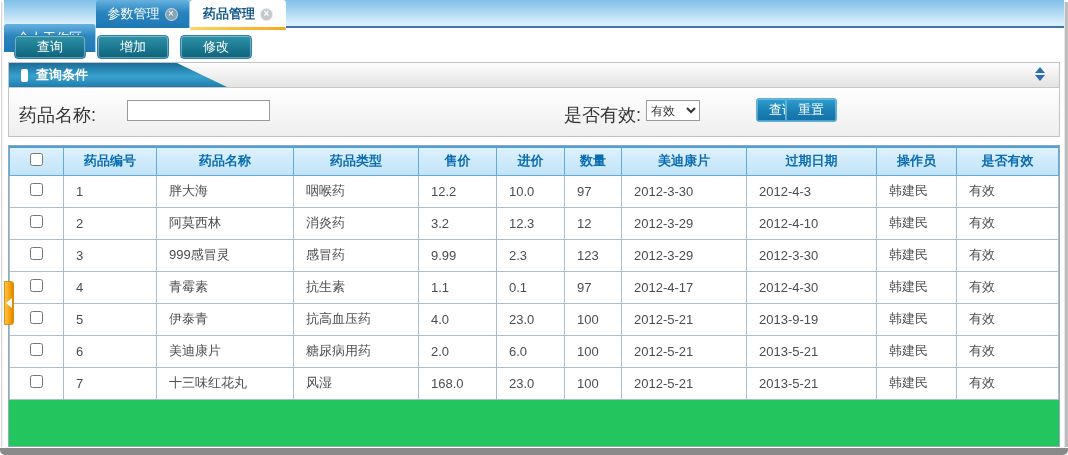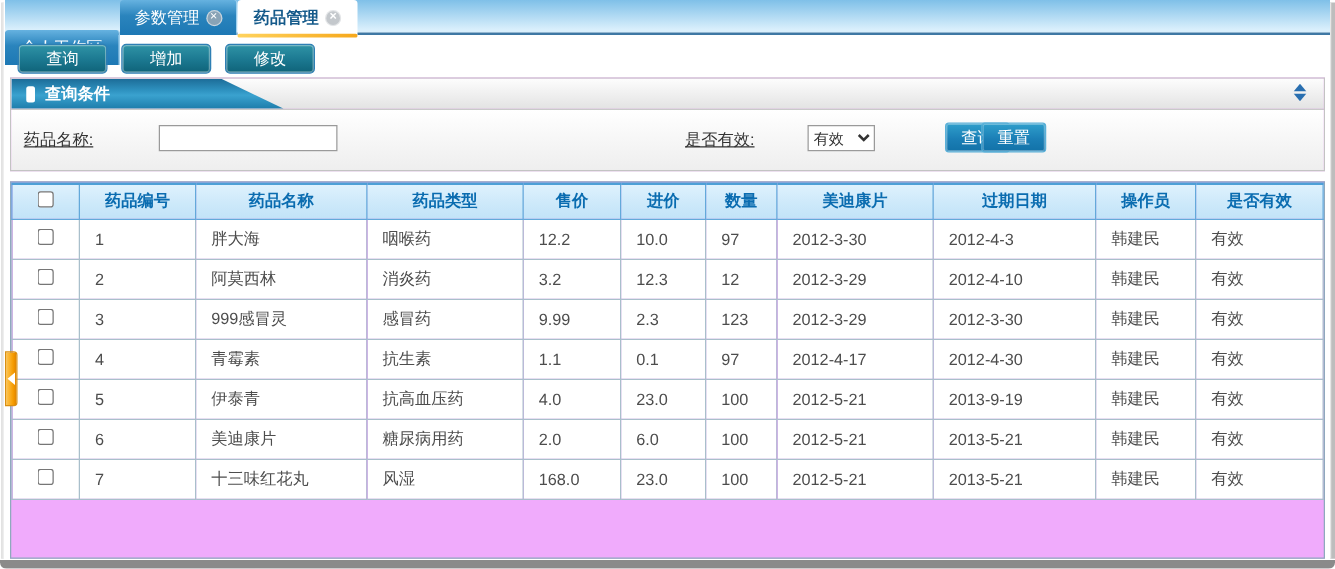--- a/index.html
+++ b/index.html
@@ -21,35 +21,35 @@
   .tab.active::after { content:""; position:absolute; left:0; right:0; bottom:-2px; height:3px; background:linear-gradient(90deg,#ffd35e,#f6a81c); border-radius:2px; }
   .tab-close { display:inline-flex; align-items:center; justify-content:center; width:13px; height:13px; border-radius:50%; background:#89a3b6; color:#fff; font-size:10px; line-height:1; border:1px solid #ffffff88; }
   .tab.active .tab-close { background:#c4c8cc; }
 
   
   .toolbar { position:absolute; top:33px; left:8px; height:28px; display:flex; align-items:center; }
   .tool-btn { width:72px; height:24px; margin-right:11px; color:#fff; font-size:13px; text-align:center; line-height:22px; background:linear-gradient(180deg,#2f93a6 0%,#1b7890 55%,#0f6379 100%); border:1px solid #2e7fb4; border-radius:4px; box-shadow:inset 0 0 0 1px rgba(255,255,255,.35); cursor:pointer; }
   .tool-btn:first-child { margin-left:6px; }
 
   
-  .panel { position:absolute; left:8px; width:1052px; background:#f0abfc; }
+  .panel { position:absolute; left:8px; width:1052px; background:#22c55e; }
   .query-panel   { top:62px;  height:75px;  border:1px solid #c3c3c3; }
   .results-panel { top:145px; height:302px; border:1px solid #8fa9bd; }
   .panel-header { position:relative; height:25px; background:linear-gradient(180deg,#fdfdfd 0%,#e3e3e3 100%); border-bottom:1px solid #c9c9c9; overflow:hidden; }
   .swoosh { position:absolute; left:0; top:0; height:100%; width:218px; clip-path:polygon(0 0,168px 0,218px 100%,0 100%); background:linear-gradient(180deg,#1c6c98 0%,#2f93c1 40%,#3aa2cf 55%,#1e7dab 100%); color:#fff; font-weight:bold; font-size:13px; display:flex; align-items:center; padding-left:12px; }
   .bullet { display:inline-block; width:7px; height:13px; background:#fff; border-radius:2px; margin-right:8px; }
   .collapse { position:absolute; right:14px; top:4px; display:flex; flex-direction:column; gap:2px; cursor:pointer; }
   .tri-up   { width:0; height:0; border-left:5px solid transparent; border-right:5px solid transparent; border-bottom:6px solid #2a6fb0; }
   .tri-down { width:0; height:0; border-left:5px solid transparent; border-right:5px solid transparent; border-top:6px solid #2a6fb0; }
 
   
   .form-row { position:relative; height:48px; background:linear-gradient(180deg,#ffffff 0%,#eeeeee 100%); }
-  .form-row label { position:absolute; top:15px; font-size:13px; color:#333;text-decoration:underline; }
+  .form-row label { position:absolute; top:15px; font-size:18px; color:#333; }
   .lbl-name { left:10px; }
-  .lbl-valid { left:539px;text-align:right; }
+  .lbl-valid { left:555px;text-align:right; }
   .inp-name { position:absolute; left:118px; top:12px; width:143px; height:21px; border:1px solid #9a9a9a; font-size:13px; padding:0 4px; background:#fff; }
   .sel-valid { position:absolute; left:637px; top:12px; width:54px; height:21px; font-size:12px; border:1px solid #9a9a9a; background:#fff; color:#333; }
   .blue-btn { position:absolute; top:10px; width:52px; height:24px; color:#fff; font-size:13px; text-align:center; line-height:22px; background:linear-gradient(180deg,#2f9ecb 0%,#1b7fb6 55%,#1272a8 100%); border:1px solid #5ab0d8; border-radius:3px; box-shadow:inset 0 0 0 1px rgba(255,255,255,.3); cursor:pointer; }
   .btn-query { left:747px; }
   .btn-reset { left:776px; }
 
   
   table { width:100%; border-collapse:collapse; table-layout:fixed; }
   thead th { height:28px; background:linear-gradient(180deg,#def1fd 0%,#cde9fa 55%,#c2e3f8 100%); color:#0a6cb0; font-size:13px; font-weight:bold; border:1px solid #63a9da; border-top:2px solid #4d9fd6; text-align:center; }
   tbody td { height:32px; border:1px solid #a9bfcb; font-size:13px; color:#4d4d4d; padding-left:12px; background:#fff; overflow:hidden; white-space:nowrap; }

